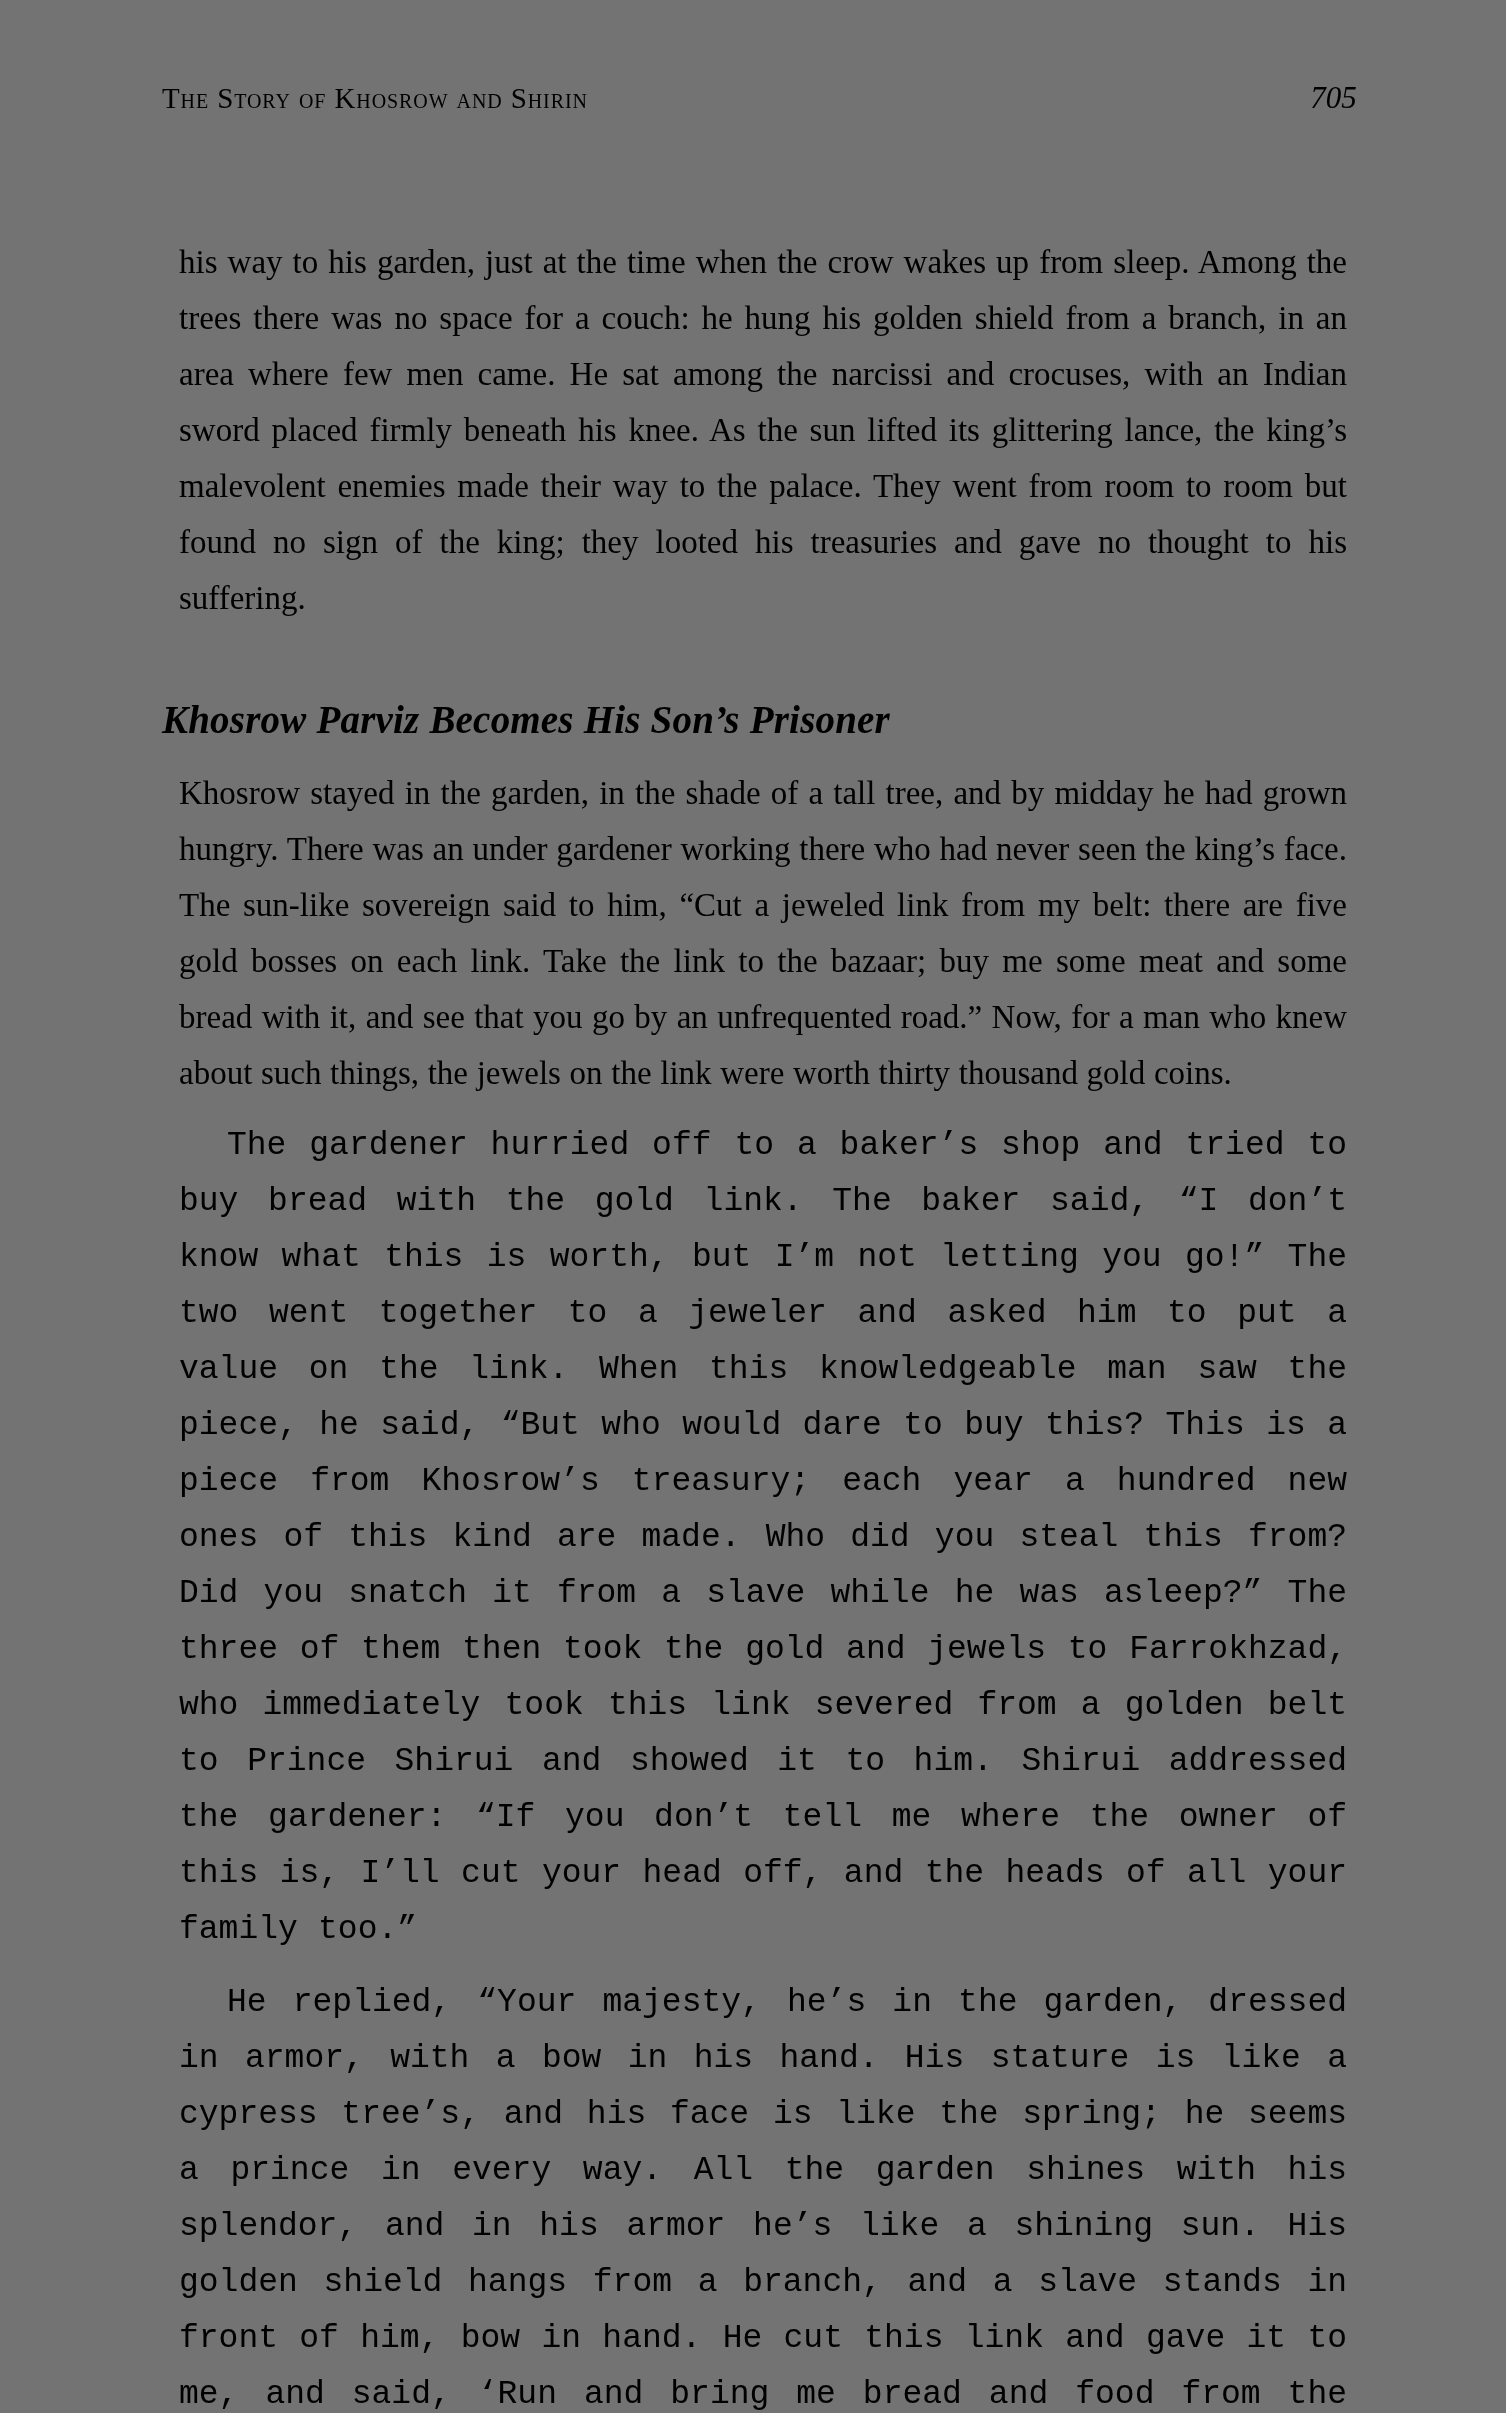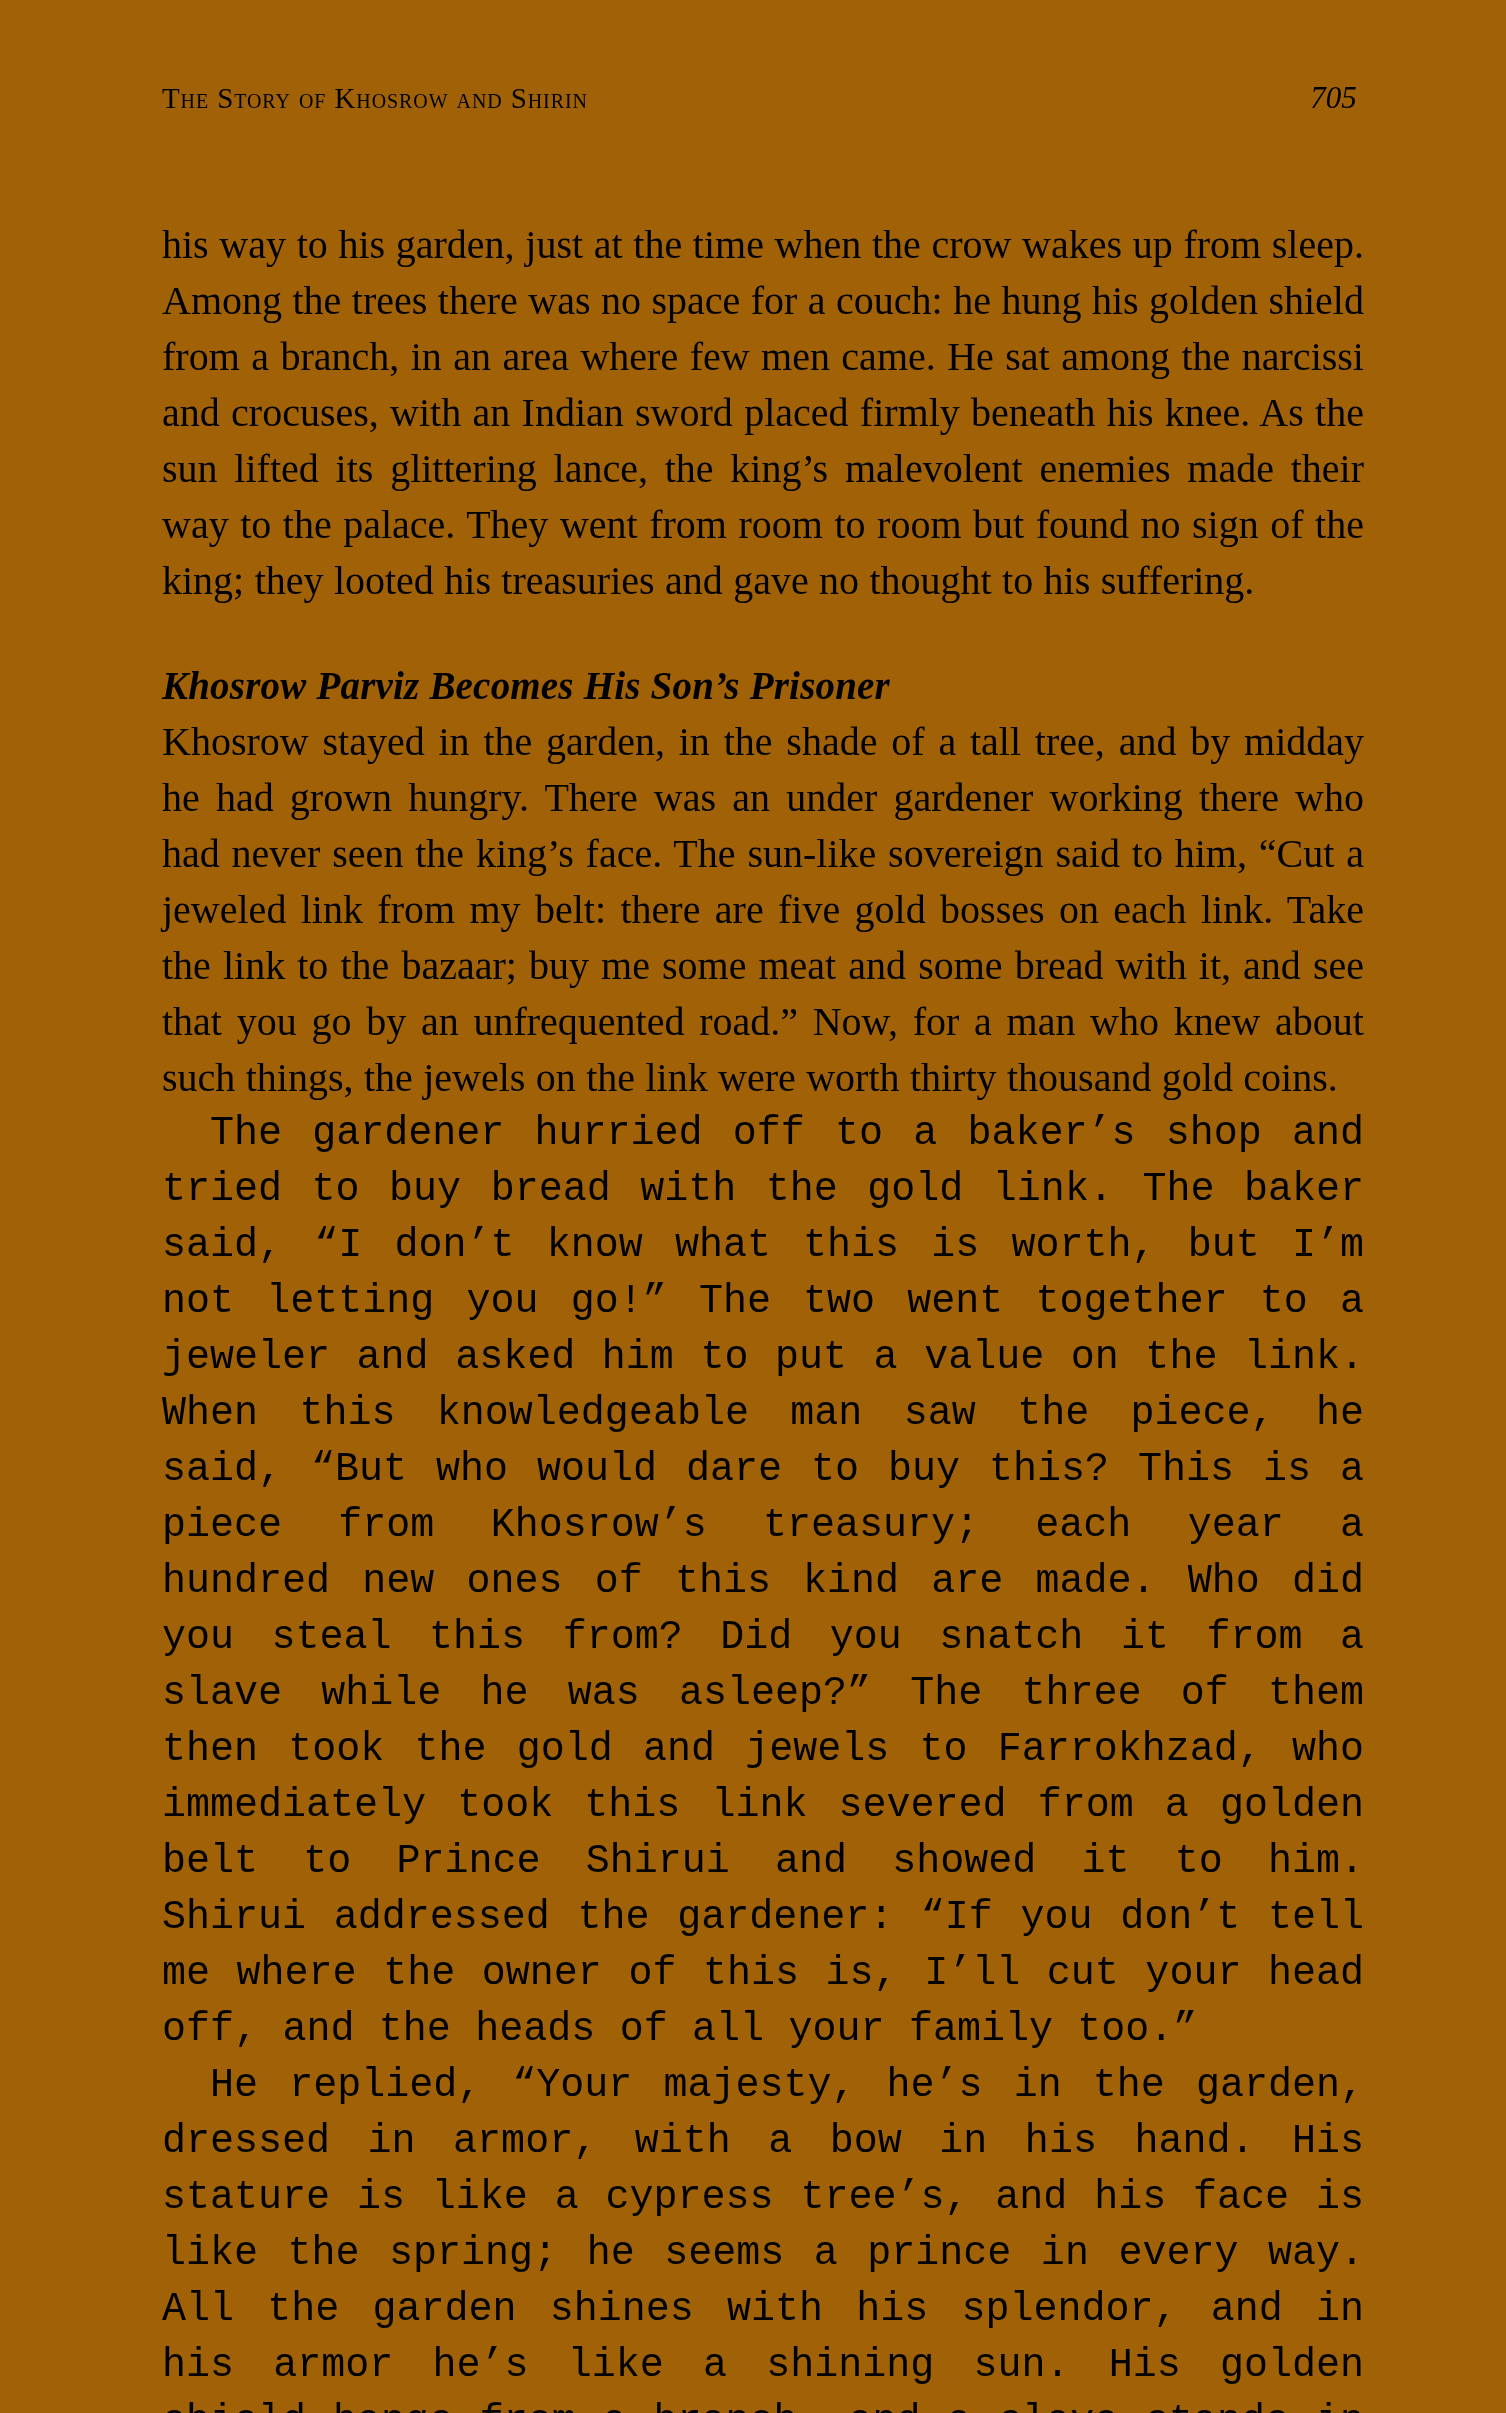--- a/index.html
+++ b/index.html
@@ -8,21 +8,21 @@
     background: #ffffff;
   }
   body {
     font-family: "Liberation Serif", "DejaVu Serif", serif;
     color: #000000;
   }
   .page {
     position: relative;
     width: 1506px;
     height: 2413px;
-    background: #a16207;
+    background: #737373;
     overflow: hidden;
     box-sizing: border-box;
   }
 
   
   .running-head {
     position: absolute;
     left: 162px;
     top: 82px;
     width: 1201px;
@@ -46,22 +46,22 @@
   }
 
   
   .textblock {
     position: absolute;
     left: 162px;
     top: 217px;
     width: 1202px;
   }
   p.body {
-    margin: 0;
-    font-size: 40px;
+    margin: 17px;
+    font-size: 33px;
     line-height: 56px;
     text-align: justify;
     text-justify: inter-word;
     hyphens: none;
     word-spacing: 0.4px;
   }
   p.body.indent {
     text-indent: 48px;
     font-family: Liberation Mono, monospace;
   }

